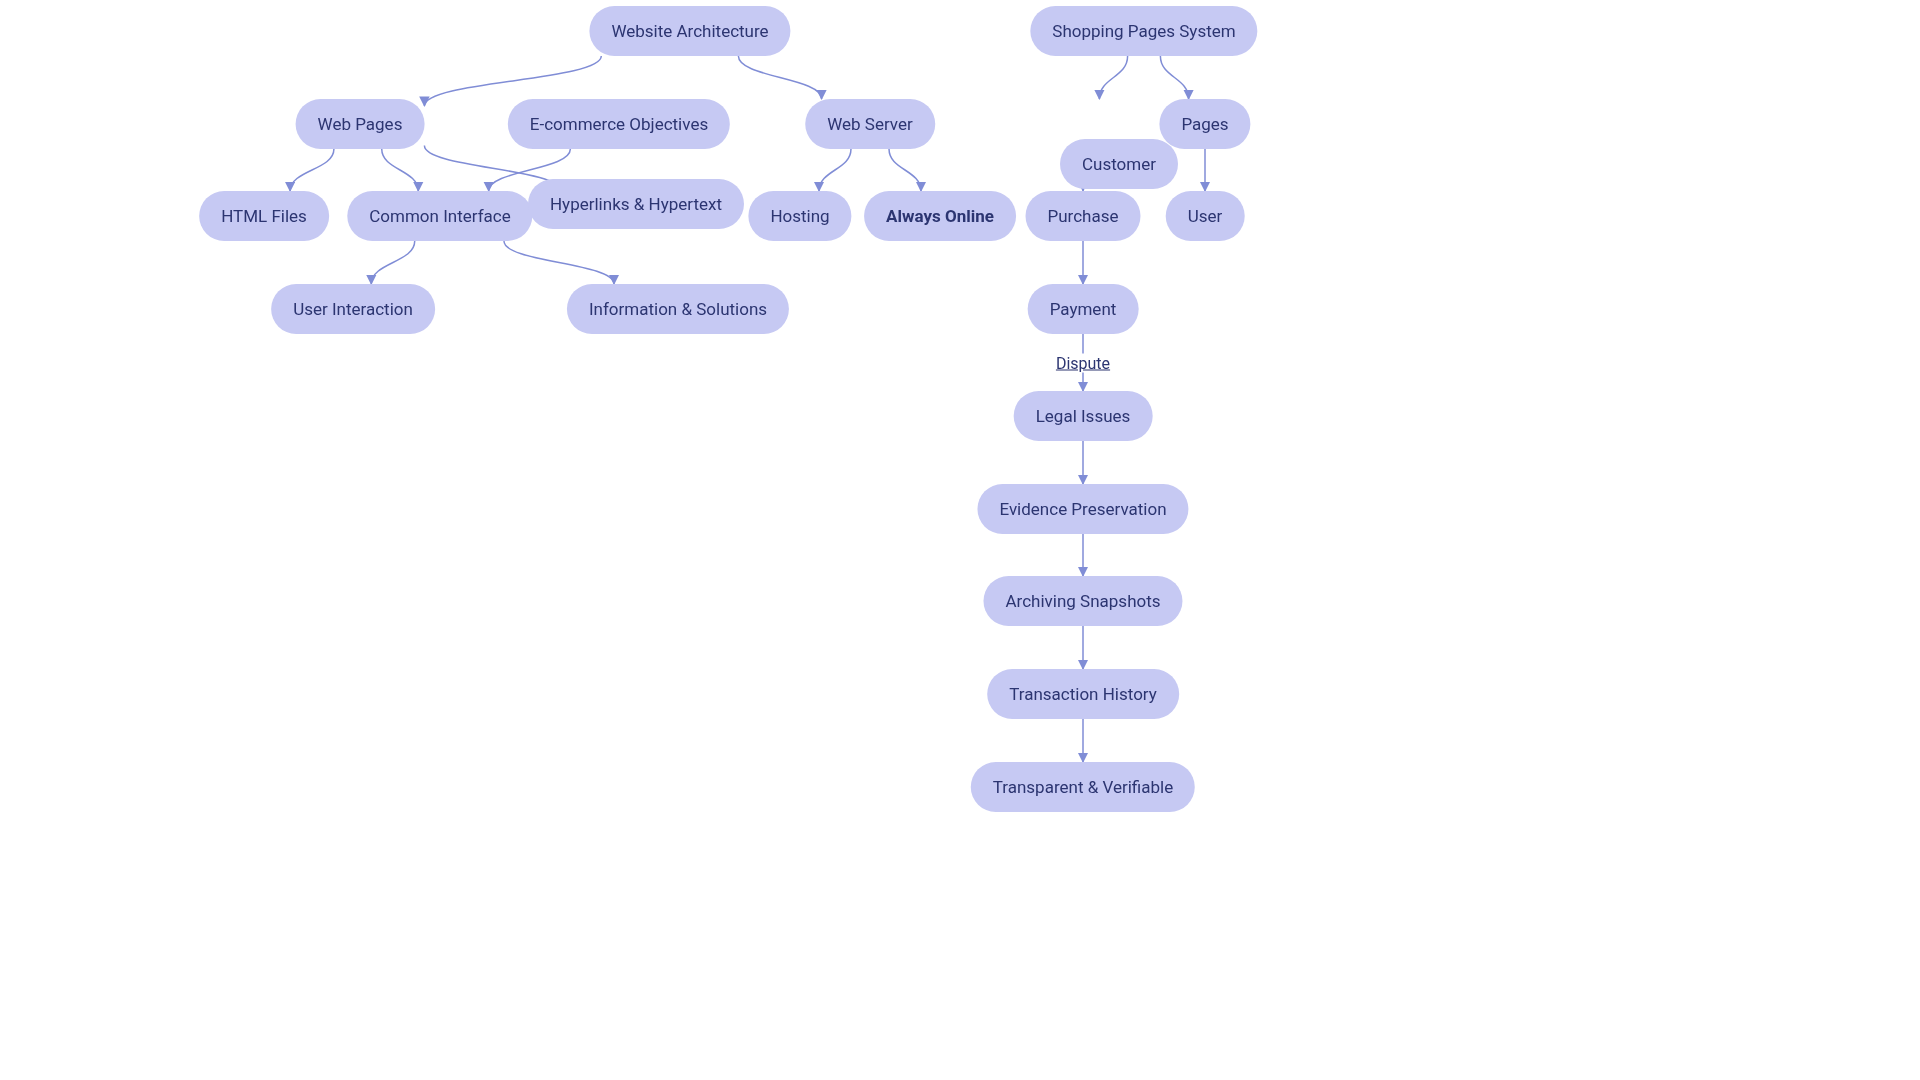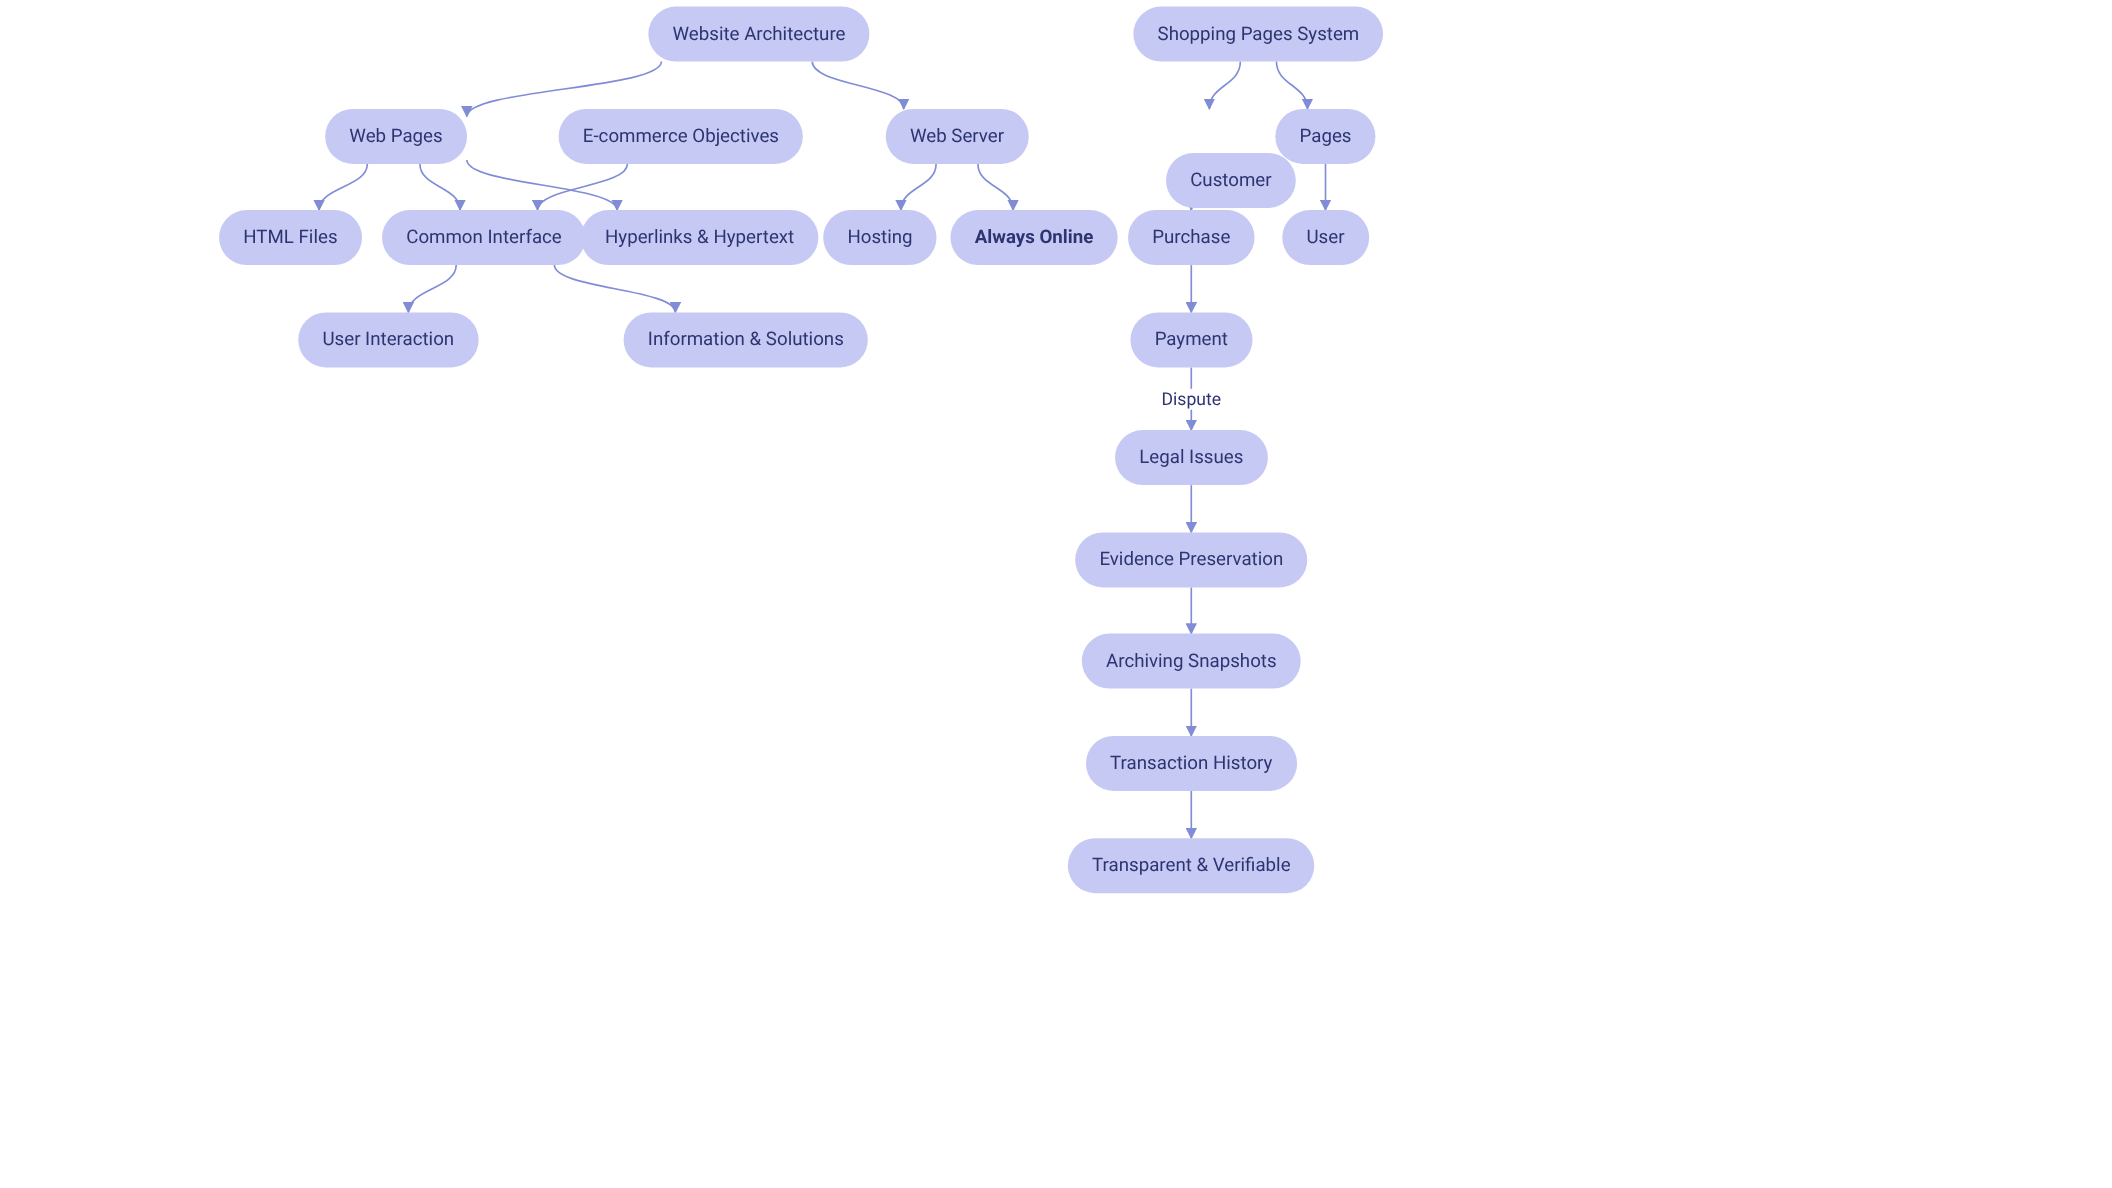--- a/index.html
+++ b/index.html
@@ -40,20 +40,21 @@
     transform: translate(-50%, -50%);
   }
   .edge-label {
     position: absolute;
     color: #2c3571;
     font-size: 16px;
     background: #ffffff;
     padding: 0 4px;
     transform: translate(-50%, -50%);
     white-space: nowrap;
+    text-decoration: underline;
   }
 </style>
 </head>
 <body>
 
 <div class="diagram">
   <svg class="edges">
     <defs>
       <marker id="arrow" viewBox="0 0 10 10" refX="9" refY="5" markerWidth="7" markerHeight="7" orient="auto-start-reverse">
         <path d="M 0 0 L 10 5 L 0 10 z" fill="#808dd6"></path>
@@ -85,21 +86,21 @@
   <div id="nodes-layer">
       <div class="node" style="left: 690px; top: 31px;">Website Architecture</div>
       <div class="node" style="left: 1144px; top: 31px;">Shopping Pages System</div>
       <div class="node" style="left: 360px; top: 124px;">Web Pages</div>
       <div class="node" style="left: 619px; top: 124px;">E-commerce Objectives</div>
       <div class="node" style="left: 870px; top: 124px;">Web Server</div>
       <div class="node" style="left: 1119px; top: 124px; margin-top: 40px;">Customer</div>
       <div class="node" style="left: 1205px; top: 124px;">Pages</div>
       <div class="node" style="left: 264px; top: 216px;">HTML Files</div>
       <div class="node" style="left: 440px; top: 216px;">Common Interface</div>
-      <div class="node" style="left: 636px; top: 216px;">Hyperlinks &amp; Hypertext</div>
+      <div class="node" style="left: 636px; top: 204px;">Hyperlinks &amp; Hypertext</div>
       <div class="node" style="left: 800px; top: 216px;">Hosting</div>
       <div class="node" style="left: 940px; top: 216px; font-weight: bold;">Always Online</div>
       <div class="node" style="left: 1083px; top: 216px;">Purchase</div>
       <div class="node" style="left: 1205px; top: 216px;">User</div>
       <div class="node" style="left: 353px; top: 309px;">User Interaction</div>
       <div class="node" style="left: 678px; top: 309px;">Information &amp; Solutions</div>
       <div class="node" style="left: 1083px; top: 309px;">Payment</div>
       <div class="node" style="left: 1083px; top: 416px;">Legal Issues</div>
       <div class="node" style="left: 1083px; top: 509px;">Evidence Preservation</div>
       <div class="node" style="left: 1083px; top: 601px;">Archiving Snapshots</div>

